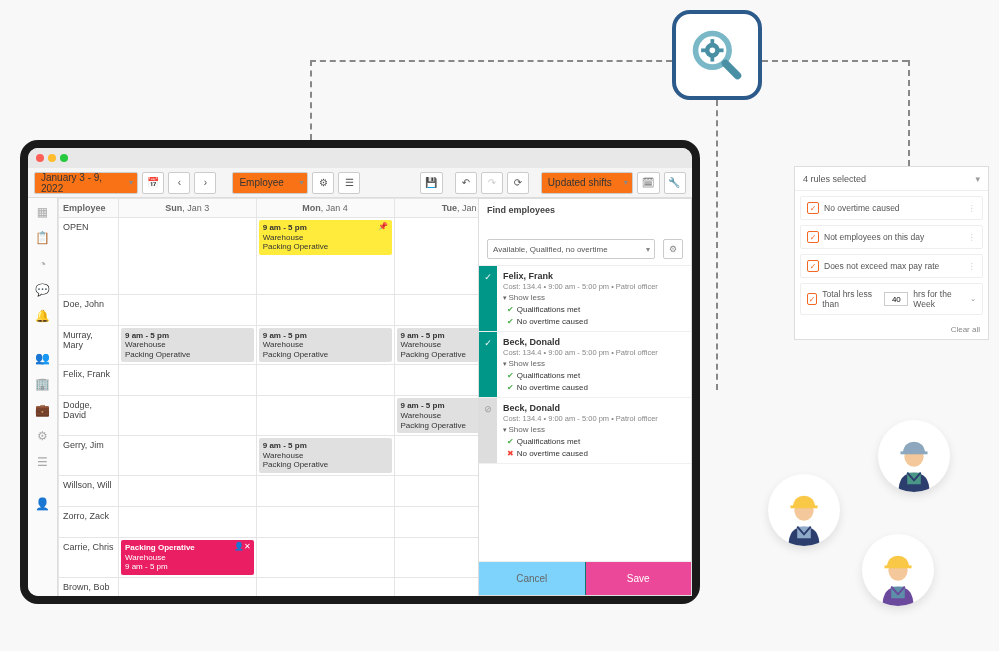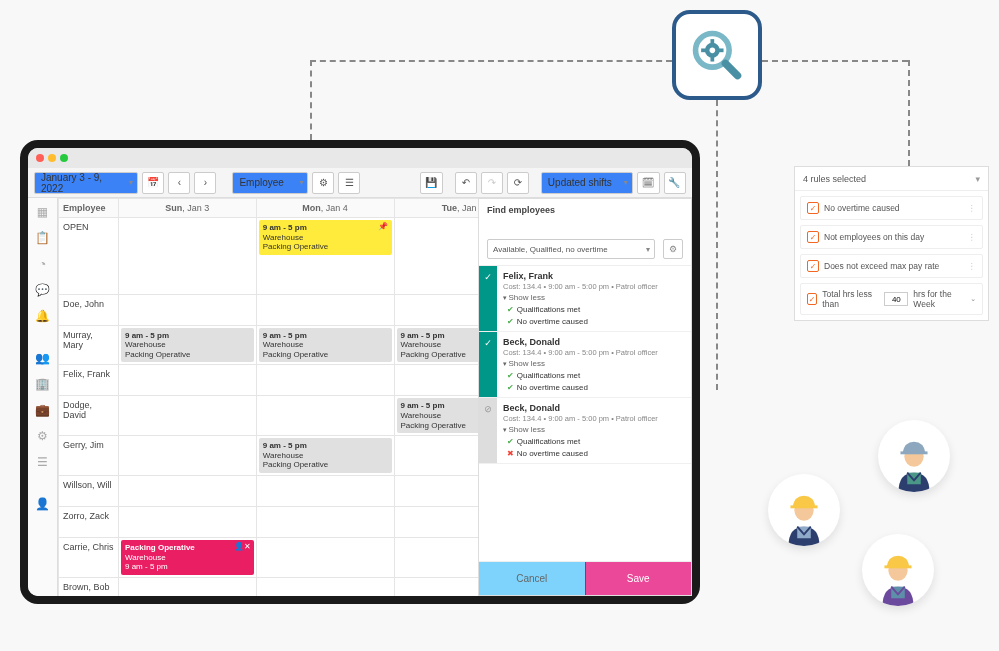--- a/index.html
+++ b/index.html
@@ -2,21 +2,21 @@
 <html><head>
 <meta charset="utf-8">
 <style>
 * { box-sizing: border-box; margin: 0; padding: 0; }
 body { font-family: -apple-system, Helvetica, Arial, sans-serif; background: #f8f8f8; width: 999px; height: 651px; position: relative; font-size: 10px; color: #333; }
 .device { position: absolute; left: 20px; top: 140px; width: 680px; height: 464px; background: #fff; border: 8px solid #1a1a1a; border-radius: 18px; overflow: hidden; }
 .titlebar { height: 20px; background: #e8e8e8; display: flex; align-items: center; padding-left: 8px; gap: 4px; }
 .dot { width: 8px; height: 8px; border-radius: 50%; }
 .toolbar { height: 30px; background: #f5f5f5; border-bottom: 1px solid #ddd; display: flex; align-items: center; padding: 0 6px; gap: 4px; }
 .tb-btn { height: 22px; min-width: 22px; border: 1px solid #ccc; background: #fff; border-radius: 2px; display: inline-flex; align-items: center; justify-content: center; font-size: 10px; color: #555; cursor: pointer; padding: 0 4px; }
-.tb-select { height: 22px; border: 1px solid #ccc; background: #3b82f6; border-radius: 2px; display: inline-flex; align-items: center; padding: 0 14px 0 6px; font-size: 10px; cursor: pointer; position: relative; }
+.tb-select { height: 22px; border: 1px solid #ccc; background: #f97316; border-radius: 2px; display: inline-flex; align-items: center; padding: 0 14px 0 6px; font-size: 10px; cursor: pointer; position: relative; }
 .tb-select::after { content: '▾'; position: absolute; right: 4px; font-size: 8px; color: #888; }
 .flex-sp { flex: 1; }
 .app-body { display: flex; height: calc(100% - 50px); }
 .leftnav { width: 30px; background: #fafafa; border-right: 1px solid #ddd; display: flex; flex-direction: column; align-items: center; padding-top: 6px; gap: 10px; color: #aaa; font-size: 12px; }
 .nav-ic { width: 16px; height: 16px; display: flex; align-items: center; justify-content: center; cursor: pointer; }
 .grid-area { flex: 1; overflow: hidden; background: #fff; position: relative; }
 table.sched { width: 100%; border-collapse: collapse; table-layout: fixed; }
 .sched th, .sched td { border: 1px solid #e5e5e5; vertical-align: top; padding: 0; }
 .sched th { background: #fafafa; font-weight: normal; font-size: 9px; color: #666; padding: 4px 2px; }
 .sched th.emp { text-align: left; padding-left: 4px; font-weight: 600; }
@@ -436,20 +436,21 @@
       <span>Does not exceed max pay rate</span>
       <span class="dots">⋮</span>
     </div>
   <div class="rule">
       <span class="rcb">✓</span>
       <span>Total hrs less than</span>
       <input value="40" style="">
       <span>hrs for the Week</span>
       <span style="font-size:7px;color:#888">⌄</span>
     </div>
+  <div class="rules-foot">Clear all</div>
 </div>
 
 <div class="avatar av1">
 <svg viewBox="0 0 60 60">
       <ellipse cx="30" cy="23" rx="10" ry="11" fill="#f4c89a"></ellipse>
       <path d="M18 20 Q20 8 30 8 Q40 8 42 20 Z" fill="#f9c846"></path>
       <rect x="16" y="18" width="28" height="3" fill="#f9c846"></rect>
       <path d="M14 60 Q14 40 30 40 Q46 40 46 60 Z" fill="#2c3e6e"></path>
       <rect x="23" y="40" width="14" height="12" fill="#8fa9c9"></rect>
       <path d="M23 40 L30 48 L37 40" fill="none" stroke="#2c3e6e" stroke-width="2"></path>

